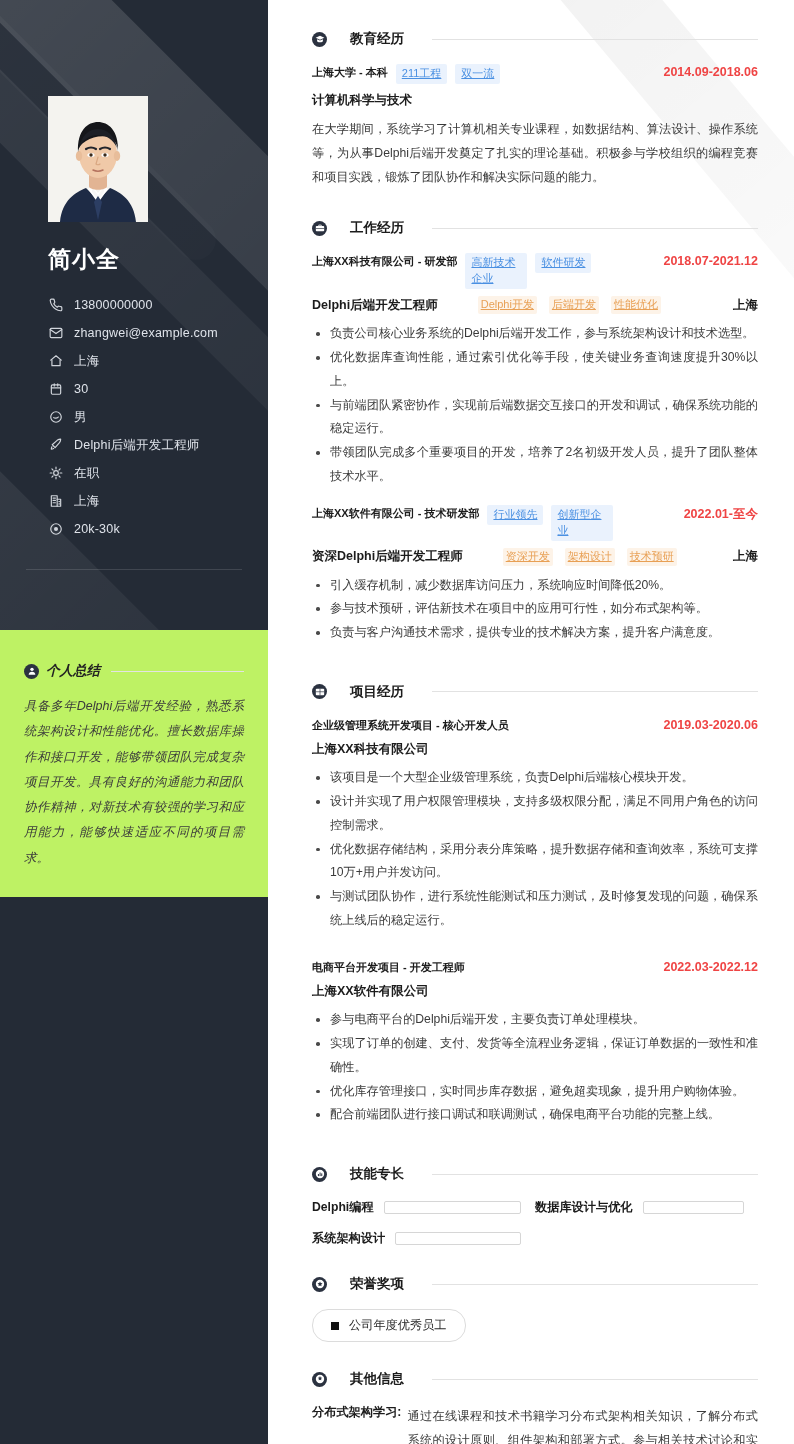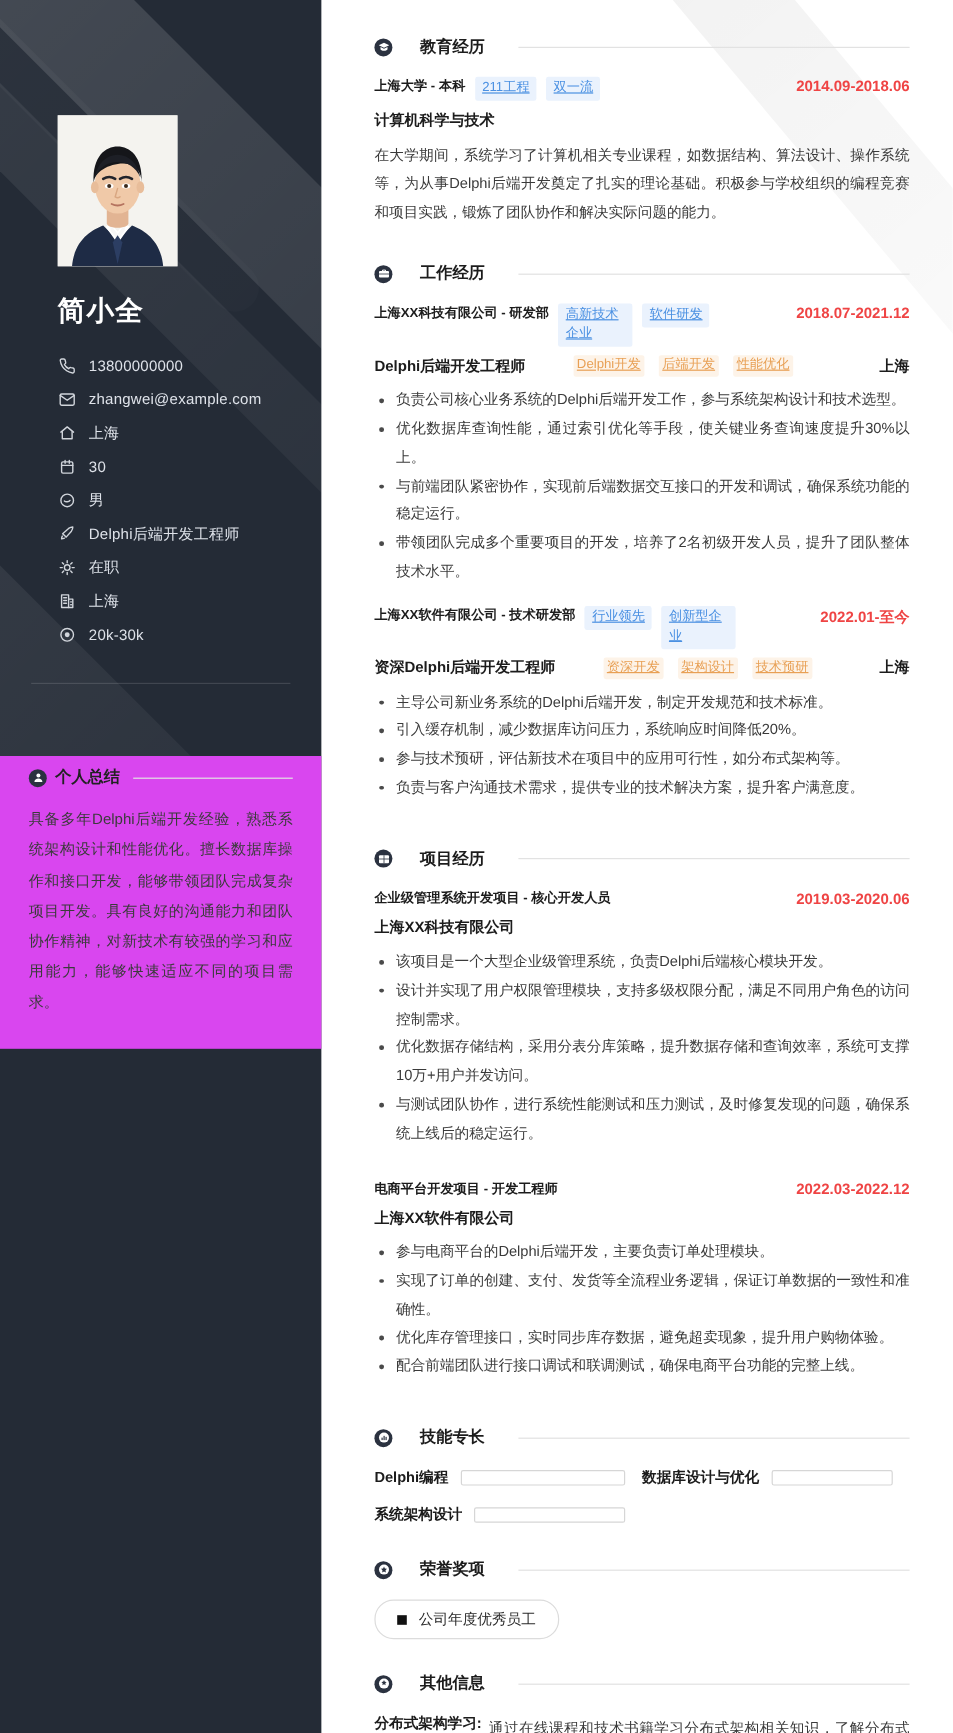--- a/index.html
+++ b/index.html
@@ -82,25 +82,26 @@
   .sb-divider {
     margin: 26px 0 0 0;
     height: 1px;
     background: rgba(255,255,255,0.13);
   }
 
   
   .summary-block {
     position: relative;
     z-index: 3;
-    background: #d946ef;
+    background: #bef264;
     color: #333;
     margin-top: 60px;
-    padding: 9px 24px 26px 24px;
+    padding: 32px 24px 26px 24px;
     min-height: 230px;
+    font-style: italic;
   }
   .summary-head {
     display: flex; align-items: center; gap: 7px;
     margin-bottom: 14px;
   }
   .sec-badge {
     width: 15px; height: 15px; border-radius: 50%;
     background: #2b3240;
     display: flex; align-items: center; justify-content: center;
     flex: 0 0 15px;
@@ -488,21 +489,20 @@
           <div class="role-row">
             <span class="role-title">资深Delphi后端开发工程师</span>
             <span class="role-tags">
               <span class="tag tag-orange">资深开发</span>
               <span class="tag tag-orange">架构设计</span>
               <span class="tag tag-orange">技术预研</span>
             </span>
             <span class="role-loc">上海</span>
           </div>
           <div class="bullets">
-            <div class="bullet">主导公司新业务系统的Delphi后端开发，制定开发规范和技术标准。</div>
             <div class="bullet">引入缓存机制，减少数据库访问压力，系统响应时间降低20%。</div>
             <div class="bullet">参与技术预研，评估新技术在项目中的应用可行性，如分布式架构等。</div>
             <div class="bullet">负责与客户沟通技术需求，提供专业的技术解决方案，提升客户满意度。</div>
           </div>
         </div>
       </section>
 
       <div class="sp-22"></div>
 
       <section class="section">

